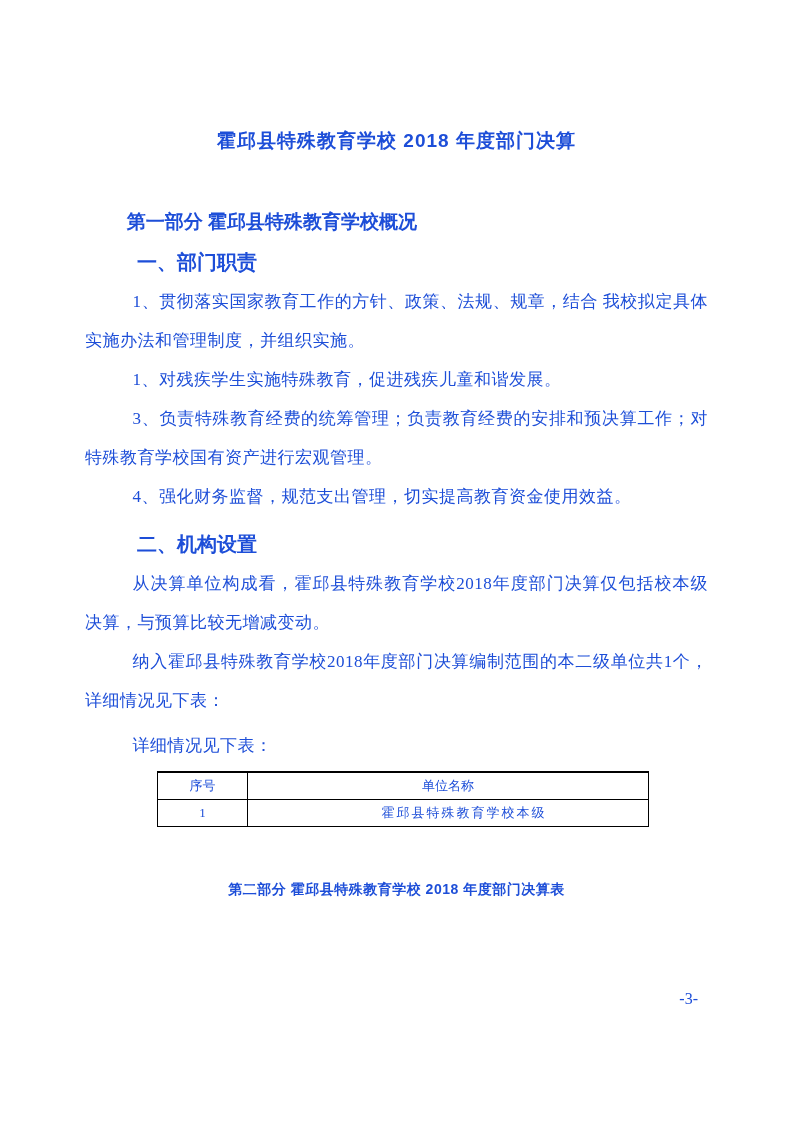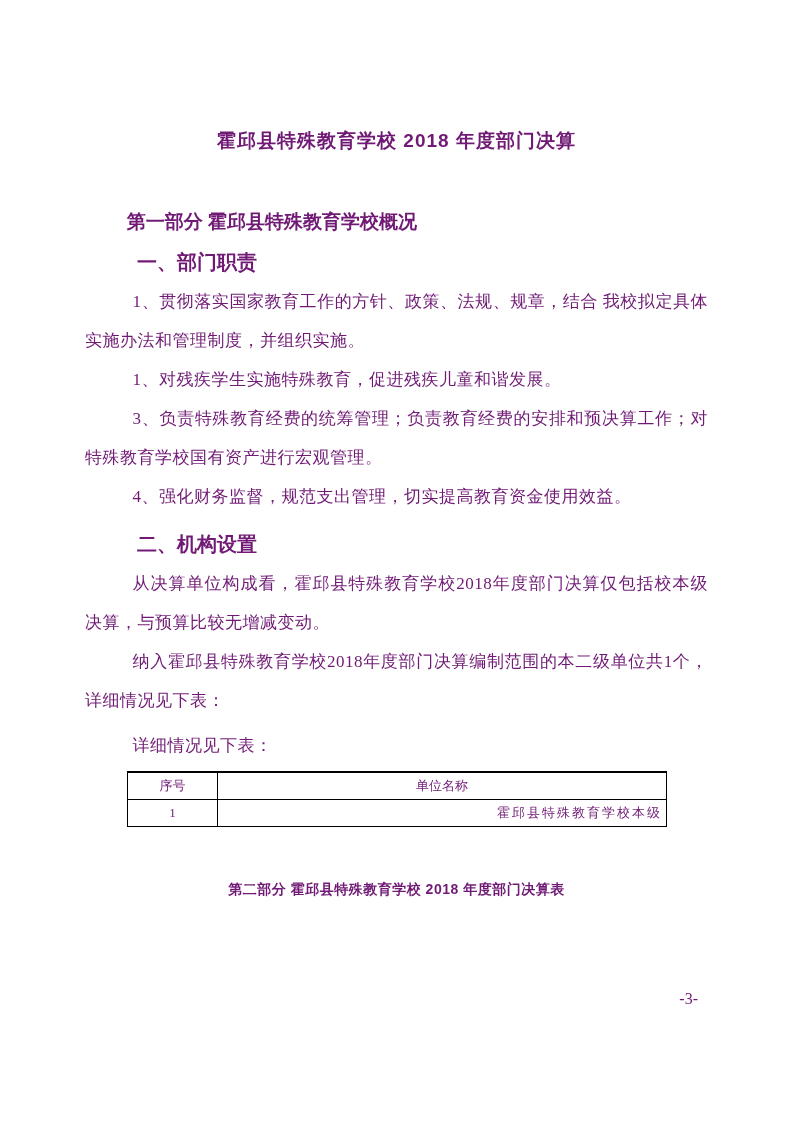--- a/index.html
+++ b/index.html
@@ -5,21 +5,21 @@
   * { box-sizing: border-box; }
   html, body { margin: 0; padding: 0; }
   body { background: #ffffff; }
 
   .page {
     position: relative;
     width: 793px;
     height: 1122px;
     margin: 0 auto;
     background: #ffffff;
-    color: #701a75;
+    color: #1d4ed8;
     font-family: "Liberation Serif", serif;
     padding: 128px 85px 0 85px;
     overflow: hidden;
   }
 
   .doc-title {
     margin: 0 0 48px 0;
     text-align: center;
     font-family: "Liberation Sans", sans-serif;
     font-size: 19px;
@@ -54,38 +54,38 @@
     line-height: 39px;
     text-indent: 2.8em;
     text-align: justify;
     letter-spacing: 0.5px;
   }
 
   .para.lead-in { margin-top: 6px; }
 
   .unit-table {
     border-collapse: collapse;
-    margin: 6px 0 0 42px;
-    width: 540px;
+    margin: 6px 0 0 72px;
+    width: 492px;
     font-size: 13px;
     table-layout: fixed;
   }
   .unit-table th, .unit-table td {
     border: 1px solid #000000;
     height: 27px;
     padding: 0 4px;
     font-weight: normal;
     text-align: center;
     vertical-align: middle;
   }
   .unit-table { border-top: 2px solid #000000; }
   .unit-table thead th { border-top: 2px solid #000000; }
   .unit-table .col-seq { width: 90px; }
   .unit-table td.cell-name {
-    text-align: right;
+    text-align: center;
     padding-left: 36px;
     letter-spacing: 2px;
   }
 
   .part2-heading {
     margin: 42px 0 0 0;
     text-align: center;
     font-family: "Liberation Sans", sans-serif;
     font-size: 14px;
     font-weight: bold;

